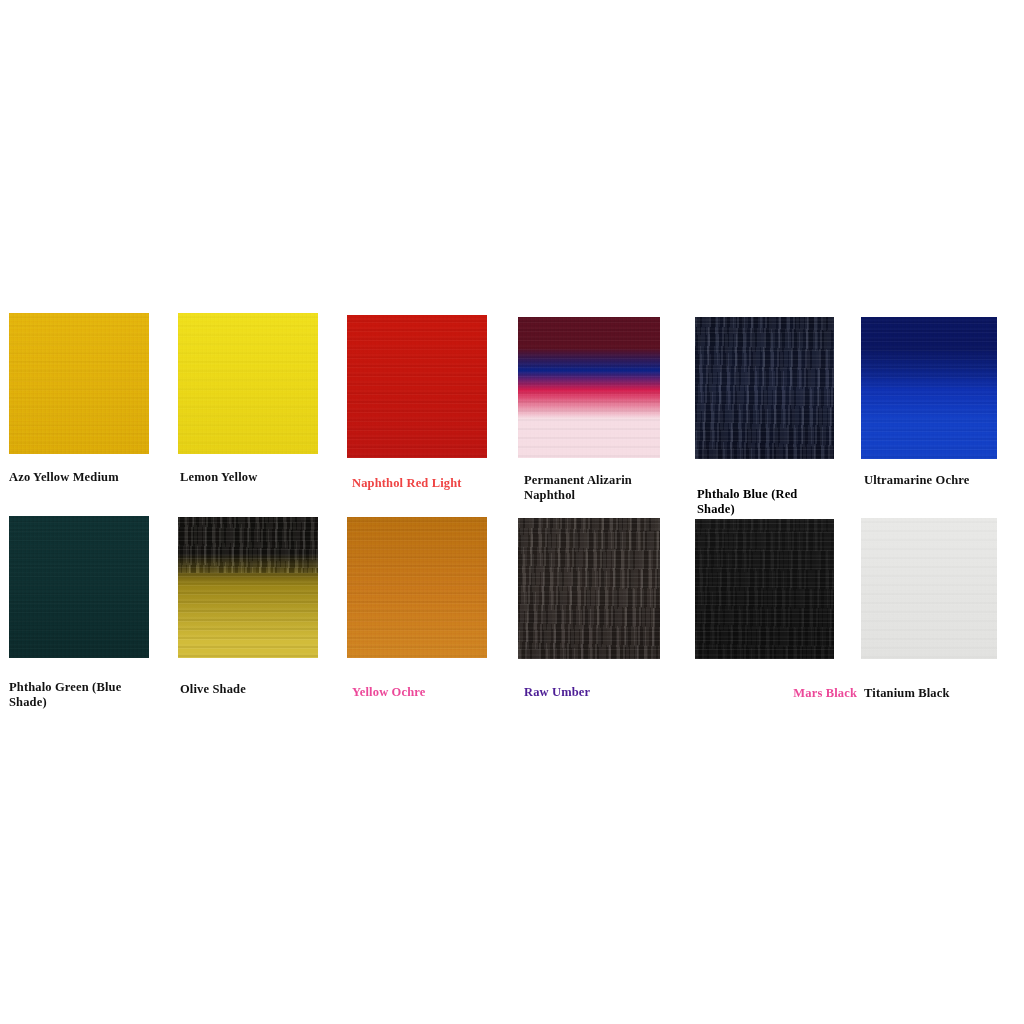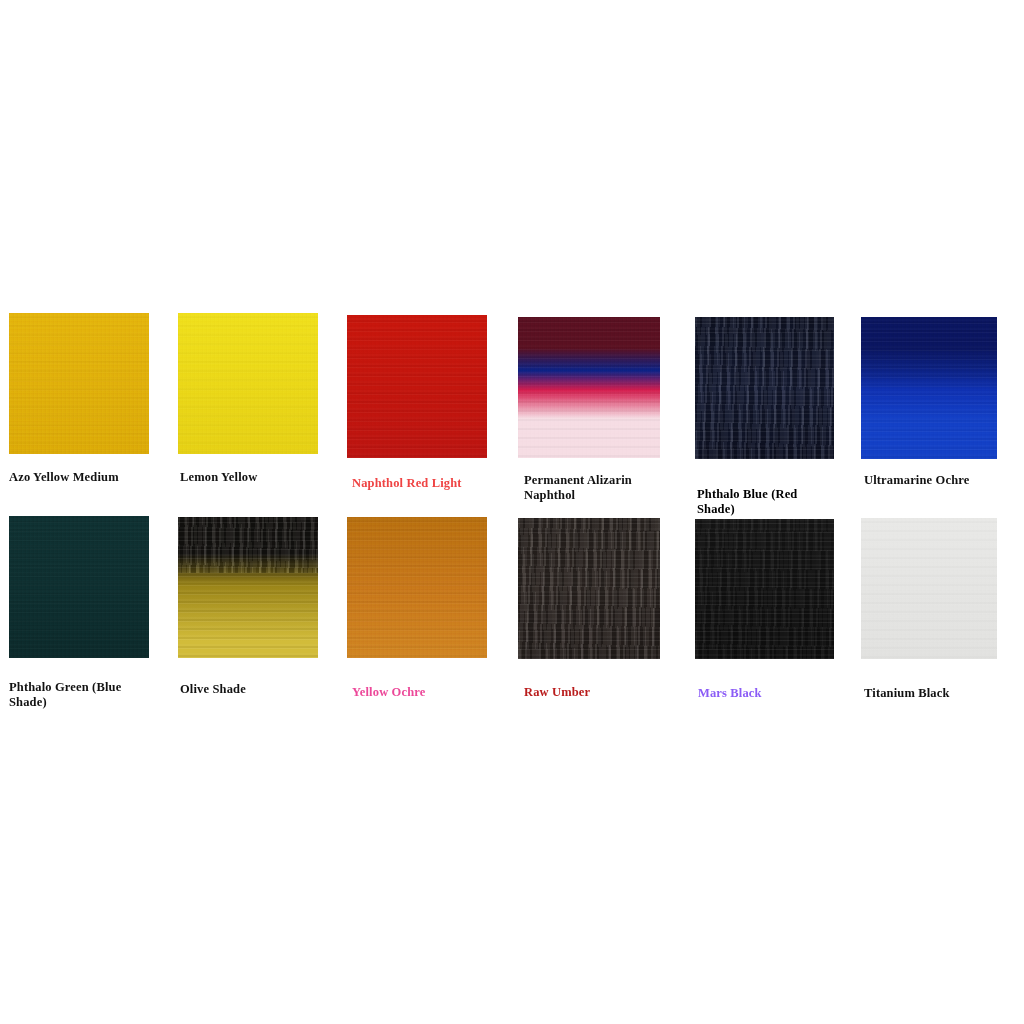--- a/index.html
+++ b/index.html
@@ -178,29 +178,29 @@
         <div class="weave" style="opacity: 0.4;"></div>
       </div>
       <div class="swatch-label" style="left: 352px; top: 679px; width: 160px; color: #ec4899;">Yellow Ochre</div>
     </div>
     <div class="swatch-cell" style="left: 0px; top: 0px;">
       <div class="swatch-box" style="left: 518px; top: 512px; width: 142px; height: 141px;">
         <div class="paint" style="background: linear-gradient(rgb(47, 40, 36) 0%, rgb(51, 43, 39) 50%, rgb(42, 35, 32) 100%);"></div>
         <div class="mottle"></div>
         <div class="streaks strong"></div>
       </div>
-      <div class="swatch-label" style="left: 524px; top: 679px; width: 162px; color: #b91c1c;">Raw Umber</div>
+      <div class="swatch-label" style="left: 524px; top: 679px; width: 162px; color: #4c1d95;">Raw Umber</div>
     </div>
     <div class="swatch-cell" style="left: 0px; top: 0px;">
       <div class="swatch-box" style="left: 695px; top: 513px; width: 139px; height: 140px;">
         <div class="paint" style="background: linear-gradient(rgb(22, 22, 22) 0%, rgb(19, 19, 19) 50%, rgb(16, 16, 16) 100%);"></div>
         <div class="mottle subtle"></div>
         <div class="streaks strong"></div>
       </div>
-      <div class="swatch-label" style="left: 698px; top: 680px; width: 159px; color: #8b5cf6;">Mars Black</div>
+      <div class="swatch-label" style="left: 698px; top: 680px; width: 159px; color: #ec4899; text-align: right;">Mars Black</div>
     </div>
     <div class="swatch-cell" style="left: 0px; top: 0px;">
       <div class="swatch-box" style="left: 861px; top: 512px; width: 136px; height: 141px;">
         <div class="paint" style="background: linear-gradient(rgb(233, 233, 231) 0%, rgb(229, 229, 227) 50%, rgb(226, 226, 224) 100%);"></div>
         <div class="weave" style="opacity: 0.5;"></div>
         <div class="streaks light"></div>
       </div>
       <div class="swatch-label" style="left: 864px; top: 680px; width: 156px; color: rgb(18, 18, 18);">Titanium Black</div>
     </div>
   </div>

